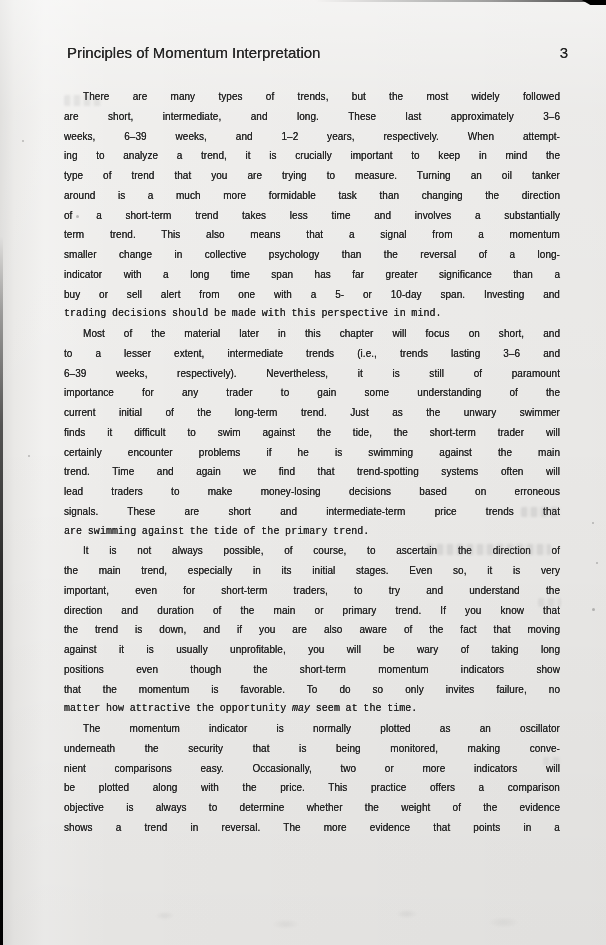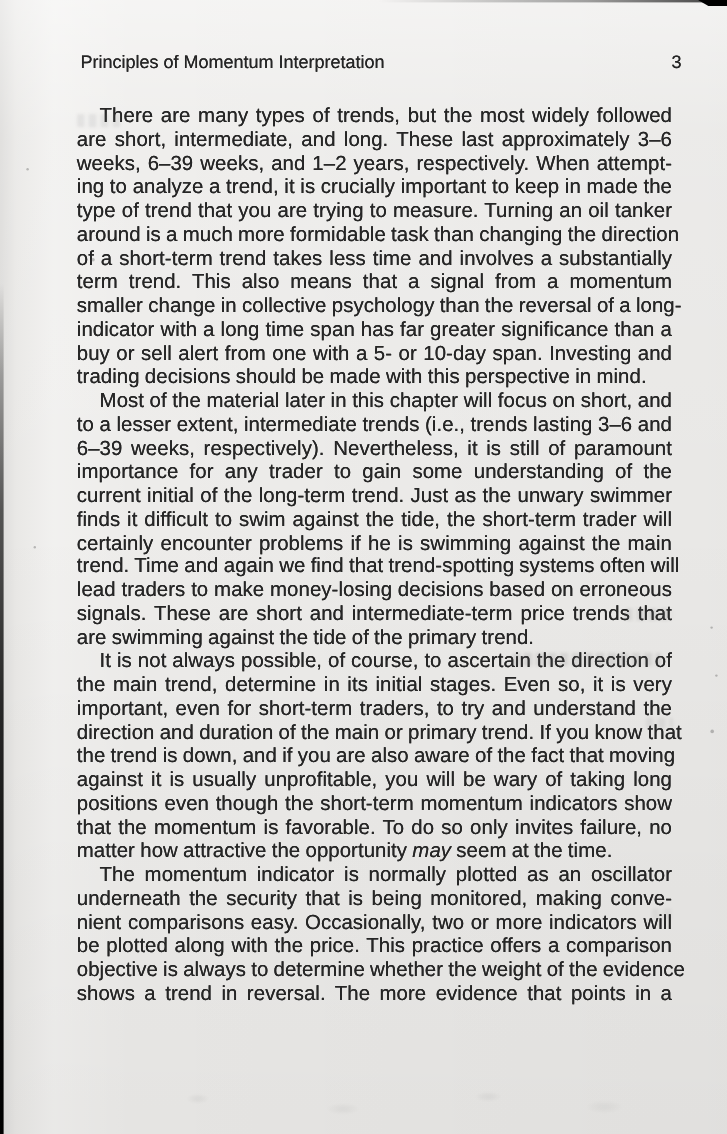--- a/index.html
+++ b/index.html
@@ -41,33 +41,33 @@
   }
   .pagehead .pagenum { font-size: 15px; }
 
   
   .bodytext {
     position: absolute;
     top: 87px;
     left: 64px;
     width: 496px;
     color: var(--ink);
-    font-size: 17px;
+    font-size: 10px;
     word-spacing: -0.4px;
     letter-spacing: 0.05px;
     text-shadow: 0 0 0.5px currentColor;
   }
   .line {
     height: 19.75px;
     line-height: 19.75px;
     white-space: nowrap;
     text-align: justify;
     text-align-last: justify;
   }
-  .line.lastline { text-align-last: left; }
+  .line.lastline { text-align-last: left; font-family: Liberation Mono, monospace; }
   .line.indent { text-indent: 19px; }
   .line i { font-style: italic; }
 
   
   .edge-left {
     position: absolute; left: 0; top: 0; bottom: 0; width: 3px;
     background: linear-gradient(to bottom,
       rgba(0,0,0,0) 0%, rgba(0,0,0,0) 25%,
       rgba(0,0,0,0.30) 33%, rgba(0,0,0,0.62) 45%,
       rgba(0,0,0,0.82) 62%, var(--edge) 85%, #000 100%);
@@ -128,21 +128,21 @@
   <header class="pagehead">
     <span>Principles of Momentum Interpretation</span>
     <span class="pagenum">3</span>
   </header>
 
   <section class="bodytext">
       <div>
         <div class="line indent">There are many types of trends, but the most widely followed</div>
         <div class="line">are short, intermediate, and long. These last approximately 3–6</div>
         <div class="line">weeks, 6–39 weeks, and 1–2 years, respectively. When attempt-</div>
-        <div class="line">ing to analyze a trend, it is crucially important to keep in made the</div>
+        <div class="line">ing to analyze a trend, it is crucially important to keep in mind the</div>
         <div class="line">type of trend that you are trying to measure. Turning an oil tanker</div>
         <div class="line">around is a much more formidable task than changing the direction</div>
         <div class="line">of a short-term trend takes less time and involves a substantially</div>
         <div class="line">term trend. This also means that a signal from a momentum</div>
         <div class="line">smaller change in collective psychology than the reversal of a long-</div>
         <div class="line">indicator with a long time span has far greater significance than a</div>
         <div class="line">buy or sell alert from one with a 5- or 10-day span. Investing and</div>
         <div class="line lastline">trading decisions should be made with this perspective in mind.</div>
       </div>
       <div>
@@ -153,21 +153,21 @@
         <div class="line">current initial of the long-term trend. Just as the unwary swimmer</div>
         <div class="line">finds it difficult to swim against the tide, the short-term trader will</div>
         <div class="line">certainly encounter problems if he is swimming against the main</div>
         <div class="line">trend. Time and again we find that trend-spotting systems often will</div>
         <div class="line">lead traders to make money-losing decisions based on erroneous</div>
         <div class="line">signals. These are short and intermediate-term price trends that</div>
         <div class="line lastline">are swimming against the tide of the primary trend.</div>
       </div>
       <div>
         <div class="line indent">It is not always possible, of course, to ascertain the direction of</div>
-        <div class="line">the main trend, determine in its initial stages. Even so, it is very</div>
+        <div class="line">the main trend, especially in its initial stages. Even so, it is very</div>
         <div class="line">important, even for short-term traders, to try and understand the</div>
         <div class="line">direction and duration of the main or primary trend. If you know that</div>
         <div class="line">the trend is down, and if you are also aware of the fact that moving</div>
         <div class="line">against it is usually unprofitable, you will be wary of taking long</div>
         <div class="line">positions even though the short-term momentum indicators show</div>
         <div class="line">that the momentum is favorable. To do so only invites failure, no</div>
         <div class="line lastline">matter how attractive the opportunity <i>may</i> seem at the time.</div>
       </div>
       <div>
         <div class="line indent">The momentum indicator is normally plotted as an oscillator</div>

